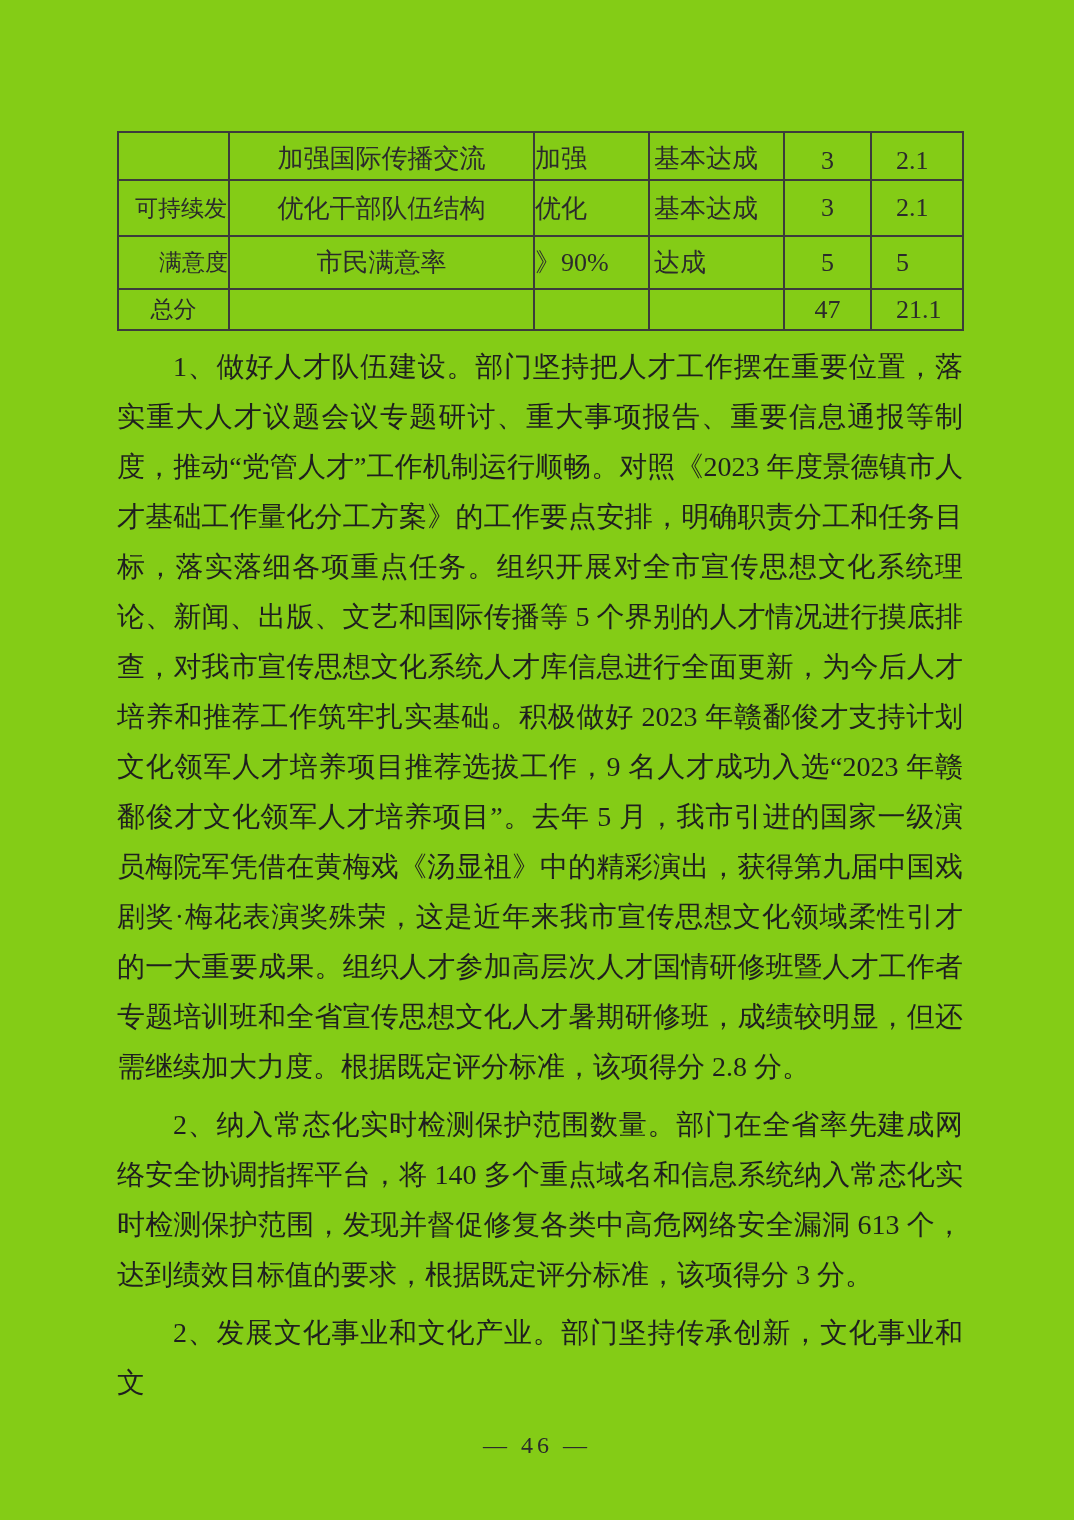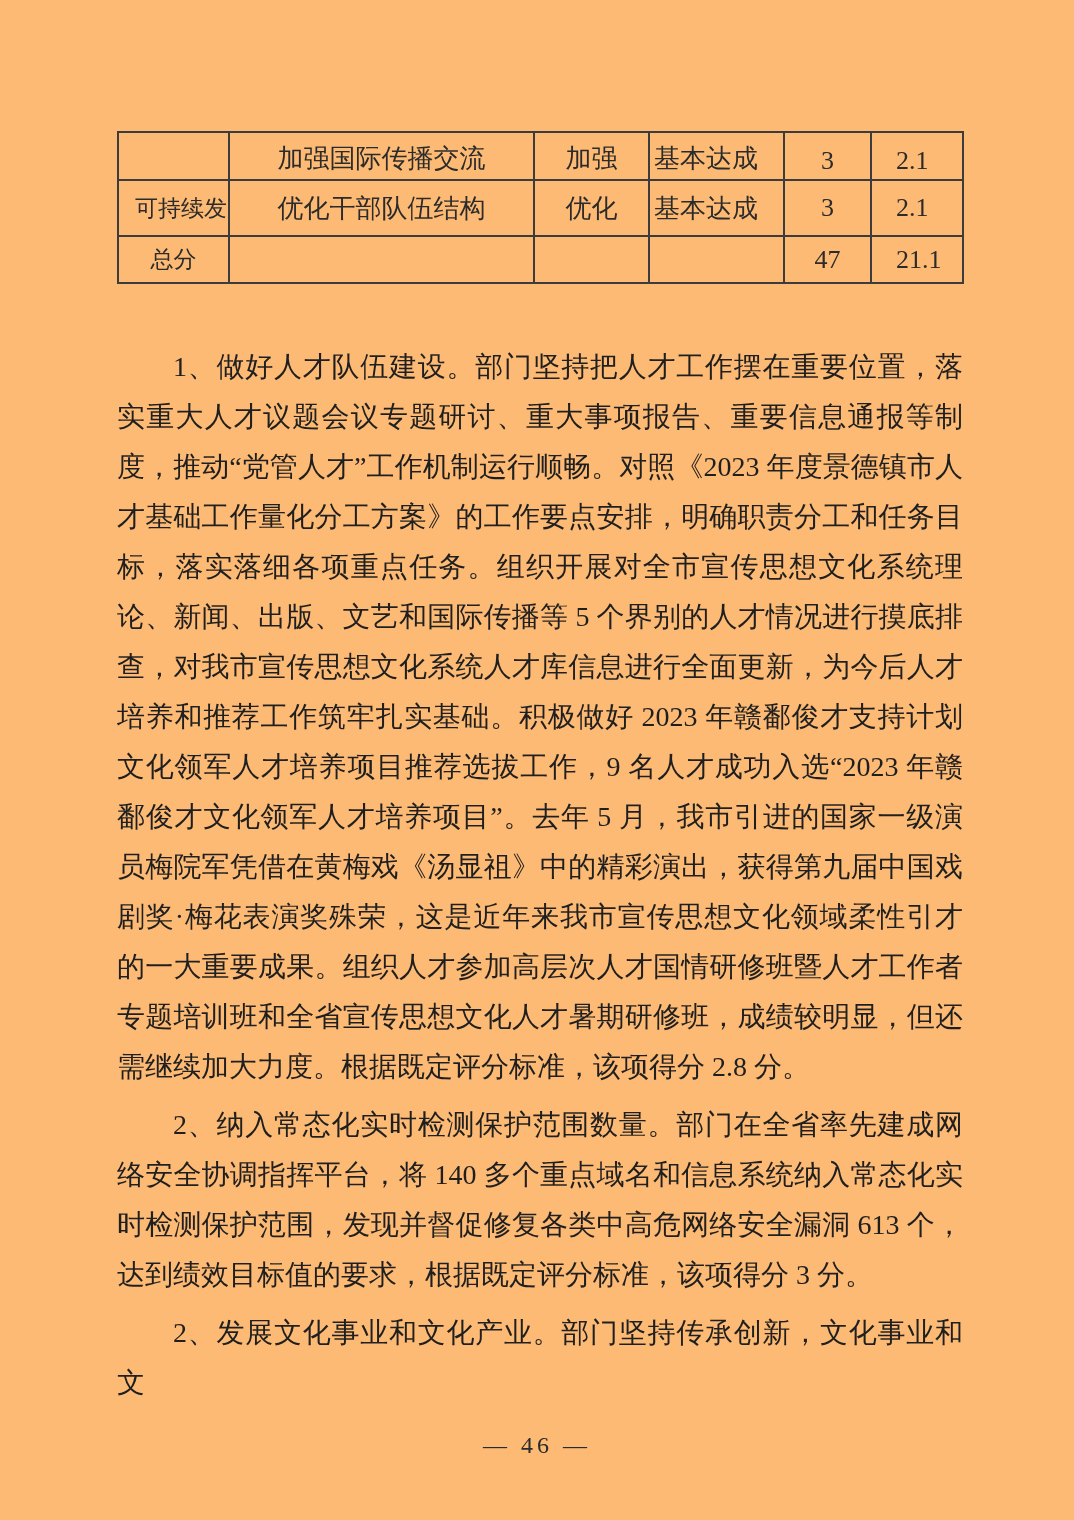--- a/index.html
+++ b/index.html
@@ -4,21 +4,21 @@
 <style>
   html, body {
     margin: 0;
     padding: 0;
     background: #ffffff;
   }
   .page {
     position: relative;
     width: 1074px;
     height: 1520px;
-    background: #fdba74;
+    background: #84cc16;
     font-family: "Liberation Serif", "DejaVu Serif", serif;
     color: #1f1f1f;
     overflow: hidden;
   }
 
   
   .score-table {
     position: absolute;
     left: 117px;
     top: 131px;
@@ -30,29 +30,29 @@
     border: 2px solid #3c3c3c;
     font-size: 26px;
     color: #2b2b2b;
     padding: 0;
     overflow: hidden;
     white-space: nowrap;
   }
   .score-table tr.r0 { height: 48px; }
   .score-table tr.r1 { height: 56px; }
   .score-table tr.r2 { height: 53px; }
-  .score-table tr.r3 { height: 47px; }
+  .score-table tr.r3 { height: 41px; }
   .score-table tr.r0 td { vertical-align: bottom; padding-bottom: 3px; }
   .score-table tr.r1 td,
   .score-table tr.r2 td,
   .score-table tr.r3 td { vertical-align: middle; }
 
   .score-table td.c0 { text-align: right; padding-left: 16px; font-size: 23px; }
   .score-table td.c1 { text-align: center; }
-  .score-table td.c2 { text-align: center; }
+  .score-table td.c2 { }
   .score-table td.c3 { text-align: left; padding-left: 4px; }
   .score-table td.c4 { text-align: center; }
   .score-table td.c5 { text-align: left; padding-left: 24px; }
   .score-table tr.r3 td.c0 { text-align: center; padding-left: 0; }
 
   
   .body-text {
     position: absolute;
     left: 117px;
     top: 342px;
@@ -105,20 +105,28 @@
         <td class="c5">2.1</td>
       </tr>
       <tr class="r1">
         <td class="c0">可持续发展</td>
         <td class="c1">优化干部队伍结构</td>
         <td class="c2">优化</td>
         <td class="c3">基本达成</td>
         <td class="c4">3</td>
         <td class="c5">2.1</td>
       </tr>
+      <tr class="r2">
+        <td class="c0">满意度</td>
+        <td class="c1">市民满意率</td>
+        <td class="c2">》90%</td>
+        <td class="c3">达成</td>
+        <td class="c4">5</td>
+        <td class="c5">5</td>
+      </tr>
       <tr class="r3">
         <td class="c0">总分</td>
         <td class="c1"></td>
         <td class="c2"></td>
         <td class="c3"></td>
         <td class="c4">47</td>
         <td class="c5">21.1</td>
       </tr>
     </tbody>
   </table>

